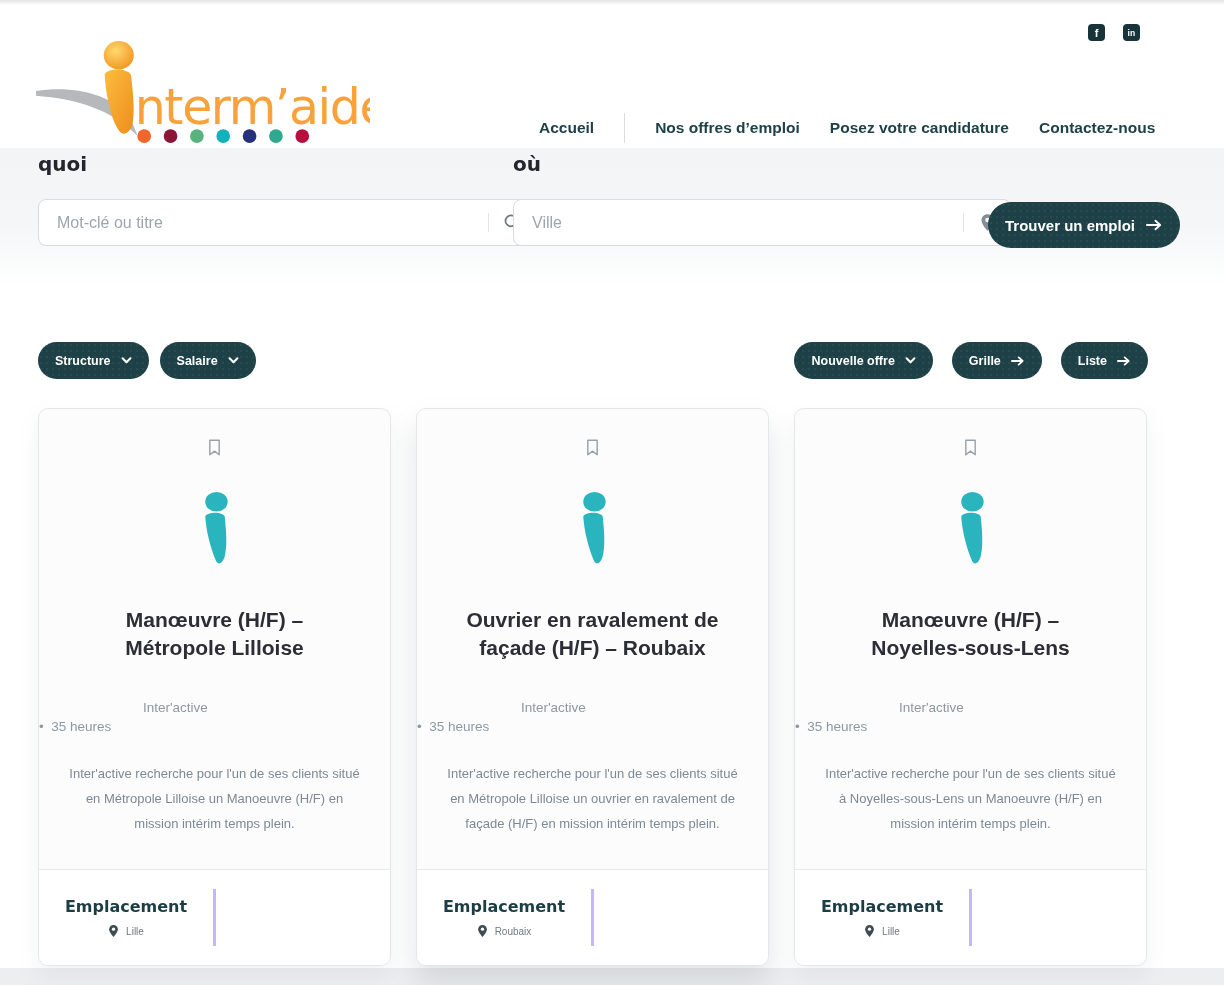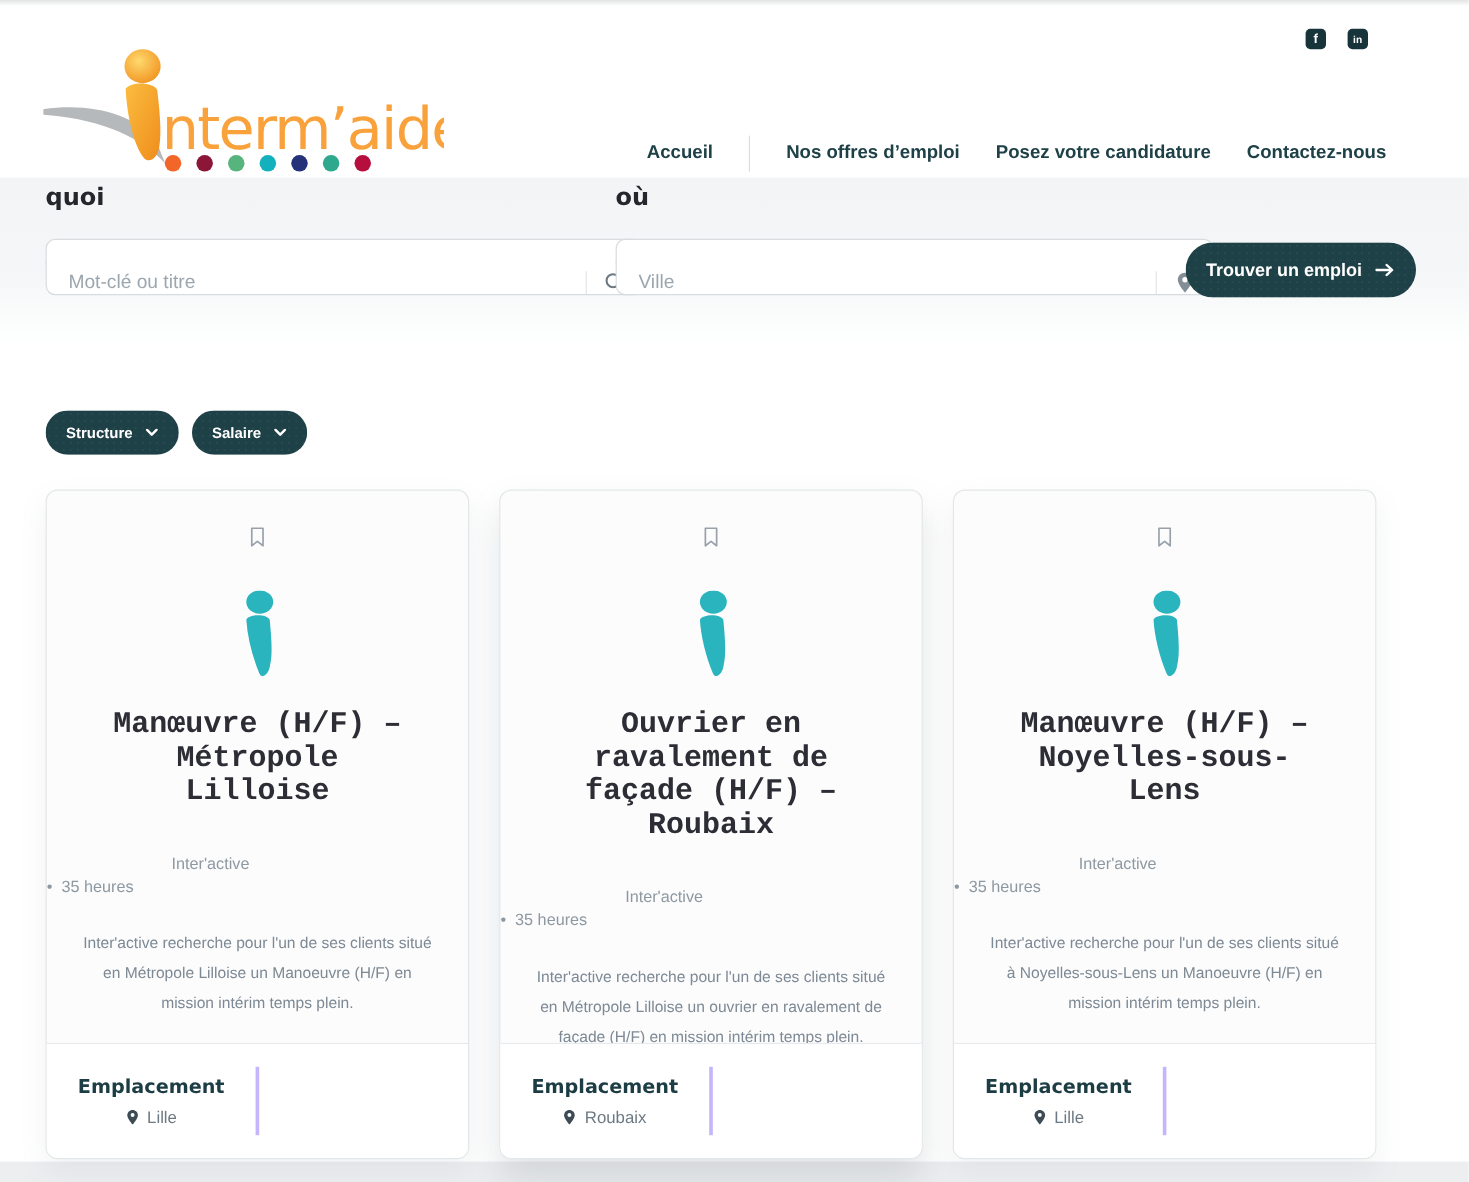--- a/index.html
+++ b/index.html
@@ -24,21 +24,21 @@
   .nav .vdiv{width:1px;height:30px;background:#d9dde0;}
 
   
   .band{position:absolute;left:0;top:148px;width:1224px;height:140px;
         background:linear-gradient(180deg,#f2f4f5 0%,#f5f6f7 55%,#fcfdfd 90%,#fff 100%);padding-left:24px;}
   .f-title{position:absolute;top:4px;font-family:"DejaVu Sans",sans-serif;
            font-size:20px;font-weight:bold;color:#25252d;}
   .f-sub{position:absolute;top:30px;font-size:13px;color:#8f99a2;margin-top:35px;}
   .inputbox{position:absolute;top:51px;width:498px;height:47px;background:#fff;
             border:1px solid #d8dcdf;border-radius:8px;box-sizing:border-box;
-            display:flex;align-items:flex-end;}
+            display:flex;align-items:center;}
   .inputbox input{flex:1;border:none;outline:none;background:transparent;
                   padding:0 14px 0 18px;font-size:16px;color:#3a434b;
                   font-family:"Liberation Sans",sans-serif;}
   .inputbox input::placeholder{color:#9ba6af;opacity:1;}
   .inputbox .iconcell{width:46px;border-left:1px solid #e2e5e8;display:flex;
                       align-items:center;justify-content:center;cursor:pointer;}
   .cta{position:absolute;left:988px;top:54px;width:192px;height:46px;border-radius:23px;
        background:#1e4147;
        background-image:radial-gradient(rgba(255,255,255,.05) 1px,transparent 1px);
        background-size:6px 6px;
@@ -55,36 +55,36 @@
         padding:0 17px;gap:10px;cursor:pointer;white-space:nowrap;}
 
   
   .bottom-strip{position:absolute;left:0;top:968px;width:1224px;height:17px;background:#eceef0;}
   .card{position:absolute;top:408px;width:353px;height:558px;background:#fcfcfd;
         border:1px solid #e4e7e9;border-radius:10px;box-sizing:border-box;
         box-shadow:0 10px 22px rgba(130,140,150,.10);cursor:pointer;z-index:1;}
   .card.mid{box-shadow:0 16px 28px rgba(110,122,132,.20);}
   .card .bk{display:flex;justify-content:center;padding-top:29px;}
   .card .ilogo{display:flex;justify-content:center;margin-top:35px;}
-  .card .title{margin-top:20px;padding:0 45px;text-align:center;
-               font-family:Liberation Mono, monospace;font-size:25px;font-weight:600;
+  .card .title{margin-top:36px;padding:0 45px;text-align:center;
+               font-family:Liberation Sans, sans-serif;font-size:21px;font-weight:600;
                color:#2d2d36;line-height:28px;}
   .card .meta{margin-top:38px;font-size:13.5px;color:#8d98a1;}
   .card .meta .company{margin-left:104px;}
   .card .meta .hours{margin-top:4px;}
   .card .desc{margin-top:27px;padding:0 26px;text-align:center;font-size:13px;
               color:#7d8994;line-height:25px;}
   .card .foot{position:absolute;left:0;right:0;bottom:0;height:95px;background:#fff;
               border-top:1px solid #e7eaec;border-radius:0 0 9px 9px;display:flex;}
   .card .foot .col{width:50%;display:flex;flex-direction:column;align-items:center;
                    justify-content:center;gap:8px;}
   .card .foot .col.left{border-right:3px solid #c4b5fd;height:57px;margin-top:19px;}
   .card .foot .lbl{font-family:"DejaVu Sans",sans-serif;font-size:16px;font-weight:600;
                    color:#1d3d45;}
-  .card .foot .loc{display:flex;align-items:center;gap:7px;font-size:14px;color:#6e7a83;}
+  .card .foot .loc{display:flex;align-items:center;gap:7px;font-size:10px;color:#6e7a83;}
 </style>
 </head>
 <body>
 
 <div id="page">
   <div class="top-shade"></div>
 
   <div class="social">
     <div class="sq">
         <span>f</span>
@@ -168,20 +168,40 @@
         <path d="M1.5 1.5 L6 6 L10.5 1.5" stroke="#fff" stroke-width="2.3" fill="none" stroke-linecap="round" stroke-linejoin="round"></path>
       </svg>
     </div>
     <div class="pill">
       <span>Salaire</span>
       <svg width="11" height="7" viewBox="0 0 12 8">
         <path d="M1.5 1.5 L6 6 L10.5 1.5" stroke="#fff" stroke-width="2.3" fill="none" stroke-linecap="round" stroke-linejoin="round"></path>
       </svg>
     </div>
   </div>
+  <div class="pillrow-r">
+    <div class="pill">
+      <span>Nouvelle offre</span>
+      <svg width="11" height="7" viewBox="0 0 12 8">
+        <path d="M1.5 1.5 L6 6 L10.5 1.5" stroke="#fff" stroke-width="2.3" fill="none" stroke-linecap="round" stroke-linejoin="round"></path>
+      </svg>
+    </div>
+    <div class="pill">
+      <span>Grille</span>
+      <svg width="14" height="10" viewBox="0 0 15 10">
+        <path d="M1 5 H12 M8.2 1.2 L12.5 5 L8.2 8.8" stroke="#fff" stroke-width="1.9" fill="none" stroke-linecap="round" stroke-linejoin="round"></path>
+      </svg>
+    </div>
+    <div class="pill">
+      <span>Liste</span>
+      <svg width="14" height="10" viewBox="0 0 15 10">
+        <path d="M1 5 H12 M8.2 1.2 L12.5 5 L8.2 8.8" stroke="#fff" stroke-width="1.9" fill="none" stroke-linecap="round" stroke-linejoin="round"></path>
+      </svg>
+    </div>
+  </div>
 
   <div class="bottom-strip"></div>
 
   <div class="card" style="left:38px">
     <div class="bk">
       <svg width="15" height="19" viewBox="0 0 16 20">
         <path d="M3 2.2 H13 V17.8 L8 13.9 L3 17.8 Z" stroke="#98a1aa" stroke-width="1.5" fill="none" stroke-linejoin="round"></path>
       </svg>
     </div>
     <div class="ilogo">

